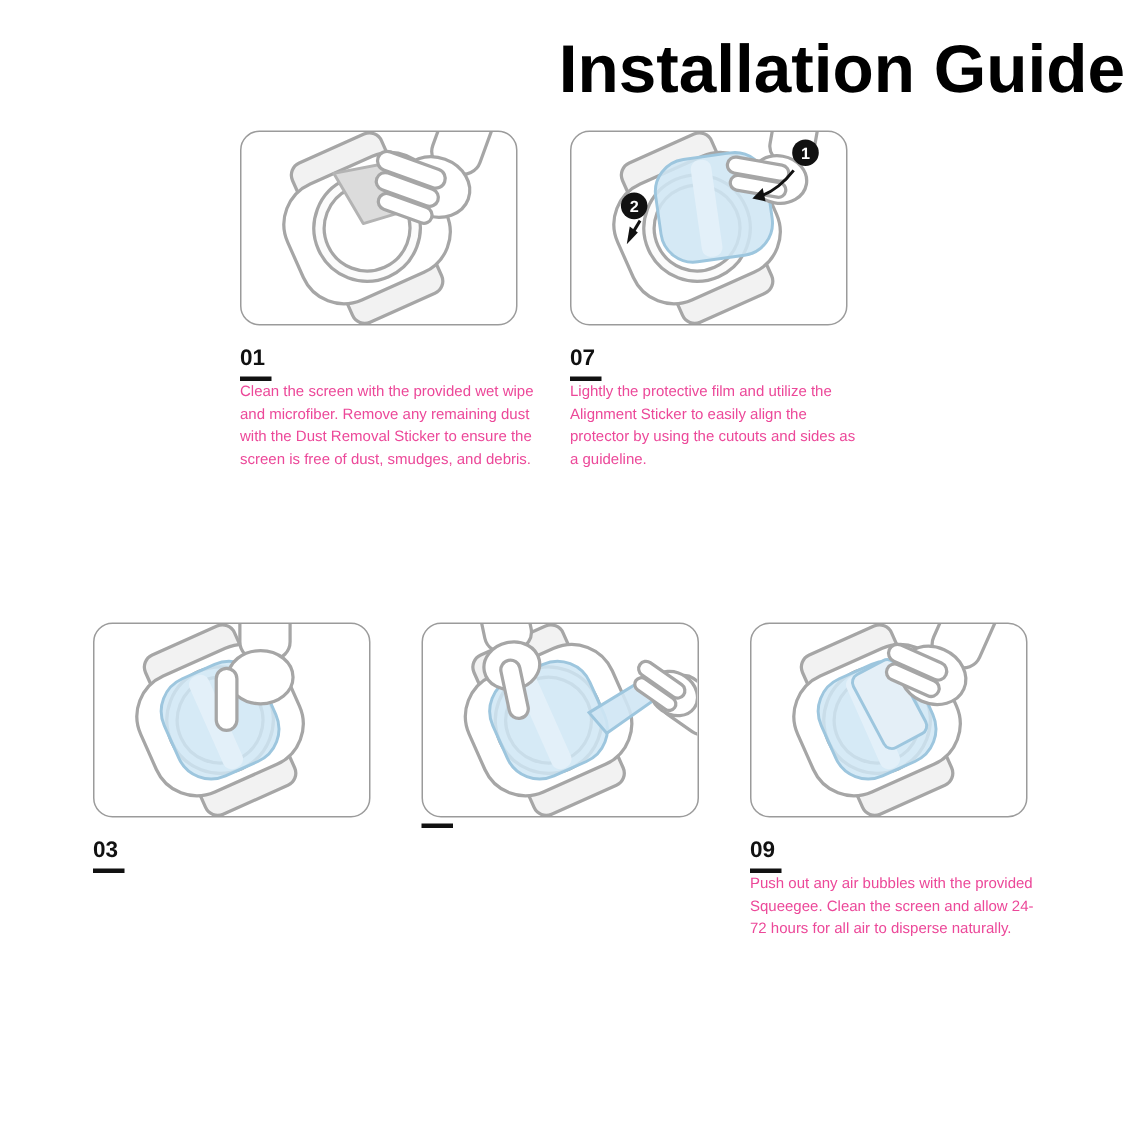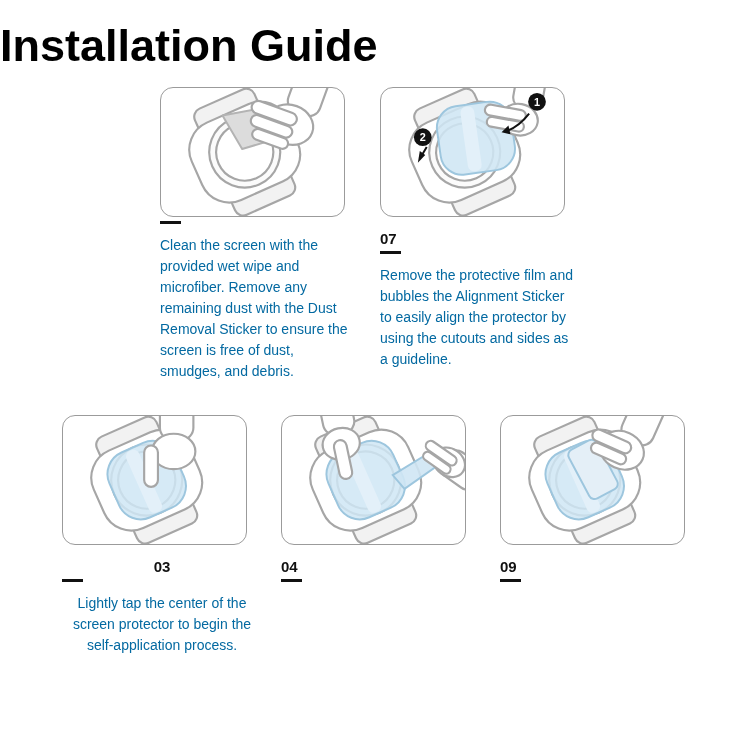--- a/index.html
+++ b/index.html
@@ -6,41 +6,41 @@
   html,body { background:#ffffff; }
   body {
     width:750px; height:750px;
     font-family:"Liberation Sans", sans-serif;
     color:#1c1c1c;
   }
   .page { position:relative; width:750px; height:750px; background:#fff; overflow:hidden; }
 
   .title {
     position:absolute; top:20px; left:0; width:100%;
-    text-align:left; font-size:45px; font-weight:bold; color:#000;
+    text-align:right; font-size:45px; font-weight:bold; color:#000;
     letter-spacing:0px;
   }
 
   .step { position:absolute; }
   .s1 { left:160px; top:87px;  width:196px; }
   .s2 { left:380px; top:87px;  width:196px; }
-  .s3 { left:62px;  top:415px; width:200px;text-align:center; }
+  .s3 { left:62px;  top:415px; width:200px; }
   .s4 { left:281px; top:415px; width:200px; }
   .s5 { left:500px; top:415px; width:196px; }
 
   .illus {
     width:185px; height:130px;
     border:1.6px solid #9b9b9b; border-radius:13px;
     background:#fff; overflow:hidden;
   }
   .illus svg { width:100%; height:100%; display:block; }
 
   .stepnum { margin-top:13px; font-size:15px; font-weight:bold; color:#111; }
   .underline { width:21px; height:2.5px; background:#111; margin-top:4px; }
-  .steptext { margin-top:11px; font-size:14px; line-height:1.5; color:#0369a1; }
+  .steptext { font-size:10px; line-height:1.5; color:#ec4899; }
 </style>
 </head>
 <body>
 
 <svg width="0" height="0" style="position:absolute" aria-hidden="true">
   <defs>
     <g id="watch-base">
       <g transform="rotate(-24 85 66)" fill="#ffffff" stroke="#a6a6a6" stroke-width="2.2" stroke-linejoin="round">
         <rect x="52" y="6" width="66" height="26" rx="9" fill="#f2f2f2"></rect>
         <rect x="52" y="98" width="66" height="26" rx="9" fill="#f2f2f2"></rect>
@@ -69,20 +69,21 @@
         <polygon points="62,28 104,20 122,50 82,62" fill="#dcdcdc" stroke="#b3b3b3" stroke-width="2" stroke-linejoin="round"></polygon>
         <g fill="#ffffff" stroke="#a6a6a6" stroke-width="2.2" stroke-linejoin="round" transform="rotate(20 135 25)">
           <rect x="124" y="-34" width="34" height="58" rx="12"></rect>
           <ellipse cx="135" cy="38" rx="24" ry="20"></ellipse>
           <rect x="92" y="26" width="48" height="13" rx="6.5"></rect>
           <rect x="96" y="40" width="44" height="12" rx="6"></rect>
           <rect x="102" y="53" width="38" height="11" rx="5.5"></rect>
         </g>
       </svg>
     </div>
+    <div class="stepnum">01</div>
     <div class="underline"></div>
     <p class="steptext">Clean the screen with the provided wet wipe and microfiber. Remove any remaining dust with the Dust Removal Sticker to ensure the screen is free of dust, smudges, and debris.</p>
   </section>
 
   <section class="step s2">
     <div class="illus">
       <svg viewBox="0 0 185 130" role="img">
         <use href="#watch-base" xlink:href="#watch-base"></use>
         <g transform="rotate(-8 96 51)">
           <rect x="58" y="16" width="76" height="70" rx="22" fill="#cfe6f4" fill-opacity="0.88" stroke="#9dc6de" stroke-width="2"></rect>
@@ -103,38 +104,37 @@
         <g>
           <circle cx="42" cy="50" r="9" fill="#111111"></circle>
           <text x="42" y="54" font-size="11" font-weight="bold" fill="#ffffff" text-anchor="middle" font-family="Liberation Sans, sans-serif">2</text>
           <path d="M46,60 L40,70" fill="none" stroke="#111111" stroke-width="2"></path>
           <polygon points="37,76 44.5,68 39,64" fill="#111111"></polygon>
         </g>
       </svg>
     </div>
     <div class="stepnum">07</div>
     <div class="underline"></div>
-    <p class="steptext">Remove the protective film and bubbles the Alignment Sticker to easily align the protector by using the cutouts and sides as a guideline.</p>
+    <p class="steptext">Lightly the protective film and utilize the Alignment Sticker to easily align the protector by using the cutouts and sides as a guideline.</p>
   </section>
 
   <section class="step s3">
     <div class="illus">
       <svg viewBox="0 0 185 130" role="img">
         <use href="#watch-base" xlink:href="#watch-base"></use>
         <use href="#film-base" xlink:href="#film-base"></use>
         <g fill="#ffffff" stroke="#a6a6a6" stroke-width="2.2" stroke-linejoin="round">
           <rect x="98" y="-24" width="34" height="48" rx="12"></rect>
           <ellipse cx="112" cy="36" rx="22" ry="18"></ellipse>
           <rect x="82" y="30" width="14" height="42" rx="7"></rect>
         </g>
       </svg>
     </div>
     <div class="stepnum">03</div>
     <div class="underline"></div>
-    <p class="steptext">Lightly tap the center of the screen protector to begin the self-application process.</p>
   </section>
 
   <section class="step s4">
     <div class="illus">
       <svg viewBox="0 0 185 130" role="img">
         <use href="#watch-base" xlink:href="#watch-base"></use>
         <use href="#film-base" xlink:href="#film-base"></use>
         <polygon points="112,60 148,38 158,50 124,74" fill="#cfe6f4" fill-opacity="0.9" stroke="#9dc6de" stroke-width="2"></polygon>
         <g fill="#ffffff" stroke="#a6a6a6" stroke-width="2.2" stroke-linejoin="round" transform="rotate(-12 60 20)">
           <rect x="44" y="-30" width="32" height="48" rx="12"></rect>
@@ -142,21 +142,20 @@
           <rect x="50" y="24" width="13" height="40" rx="6.5"></rect>
         </g>
         <g fill="#ffffff" stroke="#a6a6a6" stroke-width="2.2" stroke-linejoin="round" transform="rotate(35 165 55)">
           <rect x="158" y="30" width="42" height="30" rx="11"></rect>
           <ellipse cx="164" cy="46" rx="17" ry="14"></ellipse>
           <rect x="134" y="38" width="36" height="10" rx="5"></rect>
           <rect x="138" y="49" width="32" height="9" rx="4.5"></rect>
         </g>
       </svg>
     </div>
-    <div class="stepnum">04</div>
     <div class="underline"></div>
   </section>
 
   <section class="step s5">
     <div class="illus">
       <svg viewBox="0 0 185 130" role="img">
         <use href="#watch-base" xlink:href="#watch-base"></use>
         <use href="#film-base" xlink:href="#film-base"></use>
         <g transform="rotate(-28 95 60)">
           <rect x="80" y="26" width="32" height="56" rx="6" fill="#e4eff7" stroke="#9dc6de" stroke-width="2"></rect>
@@ -164,15 +163,16 @@
         <g fill="#ffffff" stroke="#a6a6a6" stroke-width="2.2" stroke-linejoin="round" transform="rotate(24 128 22)">
           <rect x="118" y="-32" width="34" height="56" rx="12"></rect>
           <ellipse cx="128" cy="36" rx="23" ry="19"></ellipse>
           <rect x="94" y="26" width="42" height="12" rx="6"></rect>
           <rect x="98" y="39" width="38" height="11" rx="5.5"></rect>
         </g>
       </svg>
     </div>
     <div class="stepnum">09</div>
     <div class="underline"></div>
+    <p class="steptext">Push out any air bubbles with the provided Squeegee. Clean the screen and allow 24-72 hours for all air to disperse naturally.</p>
   </section>
 
 </div>
 
 </body></html>

